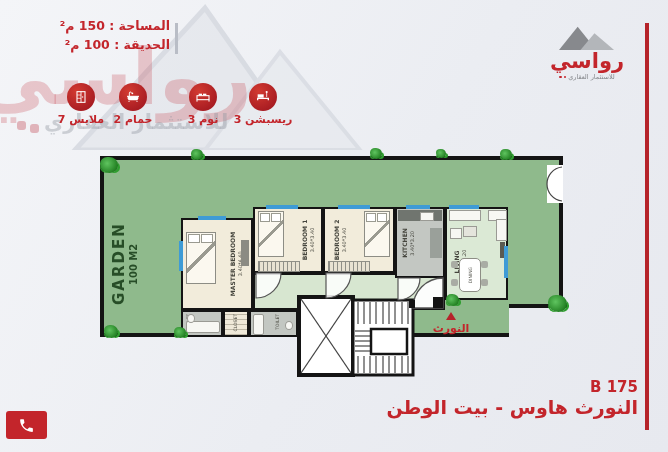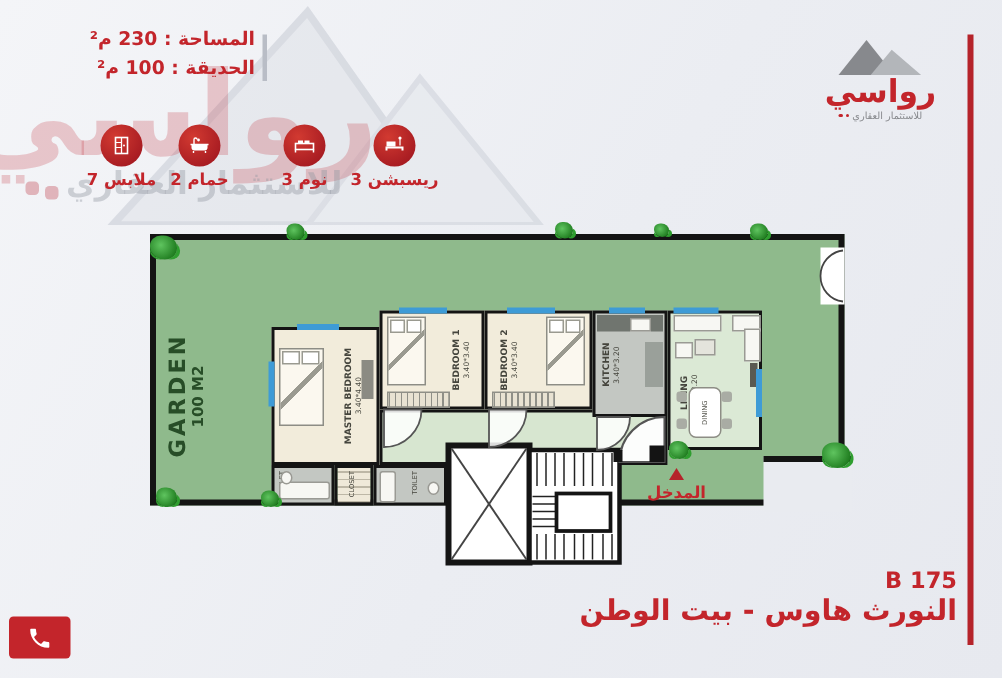--- a/index.html
+++ b/index.html
@@ -100,21 +100,21 @@
   <svg class="abs" style="left:55px;top:0;z-index:0;opacity:.55" width="310" height="150" viewBox="0 0 310 150">
     <polygon points="20,150 150,8 250,150" fill="#dfe2e8" stroke="#c7cbd4" stroke-width="5"></polygon>
     <polygon points="150,150 225,52 305,150" fill="#e4e7ec" stroke="#cdd1d9" stroke-width="4"></polygon>
   </svg>
   <div class="abs wm-name" style="z-index:0;">رواسي</div>
   <div class="abs wm-tagline" style="z-index:0;">للاستثمار العقاري</div>
   <div class="abs wm-dot" style="left:17px;top:121px;z-index:0;"></div>
   <div class="abs wm-dot" style="left:30px;top:124px;z-index:0;"></div>
 
   <div class="abs stats" style="z-index:1;">
-    <div>المساحة : 230 م²</div>
+    <div>المساحة : 150 م²</div>
     <div>الحديقة : 100 م²</div>
   </div>
   <div class="abs divider" style="z-index:1;"></div>
 
   <div class="abs logo" style="z-index:1;">
     <svg width="72" height="28" viewBox="0 0 72 30">
       <polygon points="6,30 26,5 46,30" fill="#87898d"></polygon>
       <polygon points="29,30 44,12 65,30" fill="#b3b6ba"></polygon>
     </svg>
     <span class="lname">رواسي</span>
@@ -328,21 +328,21 @@
   <span class="plant" style="left:370px;top:148px;width:12px;height:11px;"></span>
   <span class="plant" style="left:436px;top:149px;width:10px;height:9px;"></span>
   <span class="plant" style="left:500px;top:149px;width:12px;height:11px;"></span>
   <span class="plant" style="left:104px;top:325px;width:14px;height:13px;"></span>
   <span class="plant" style="left:174px;top:327px;width:12px;height:11px;"></span>
   <span class="plant" style="left:446px;top:294px;width:13px;height:12px;"></span>
   <span class="plant" style="left:548px;top:295px;width:19px;height:17px;"></span>
 
   <div class="abs entrance">
     <div class="tri"></div>
-    <span class="etext">المدخل</span>
+    <span class="etext">النورث</span>
   </div>
 
   <div class="abs phone-box">
     <svg width="17" height="17" viewBox="0 0 24 24">
       <path fill="#ffffff" d="M6.62 10.79c1.44 2.83 3.76 5.14 6.59 6.59l2.2-2.21c.27-.27.67-.36 1.02-.24 1.12.37 2.33.57 3.57.57.55 0 1 .45 1 1V20c0 .55-.45 1-1 1-9.39 0-17-7.61-17-17 0-.55.45-1 1-1h3.5c.55 0 1 .45 1 1 0 1.25.2 2.45.57 3.57.11.35.03.74-.25 1.02l-2.2 2.2z"></path>
     </svg>
   </div>
   <div class="abs unit">B 175</div>
   <div class="abs project">النورث هاوس - بيت الوطن</div>
   <div class="abs redbar"></div>

